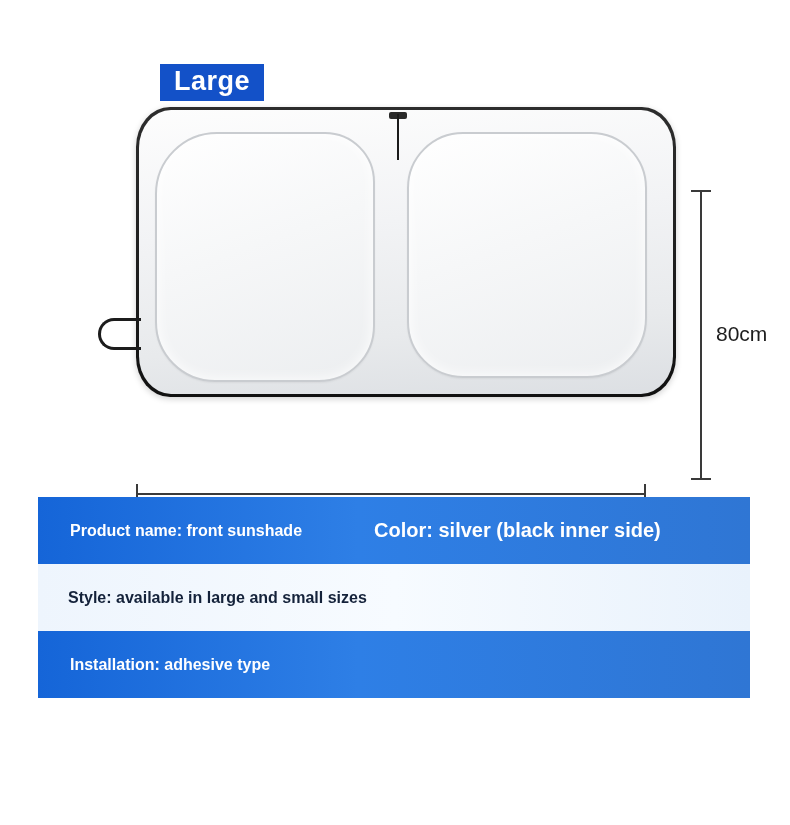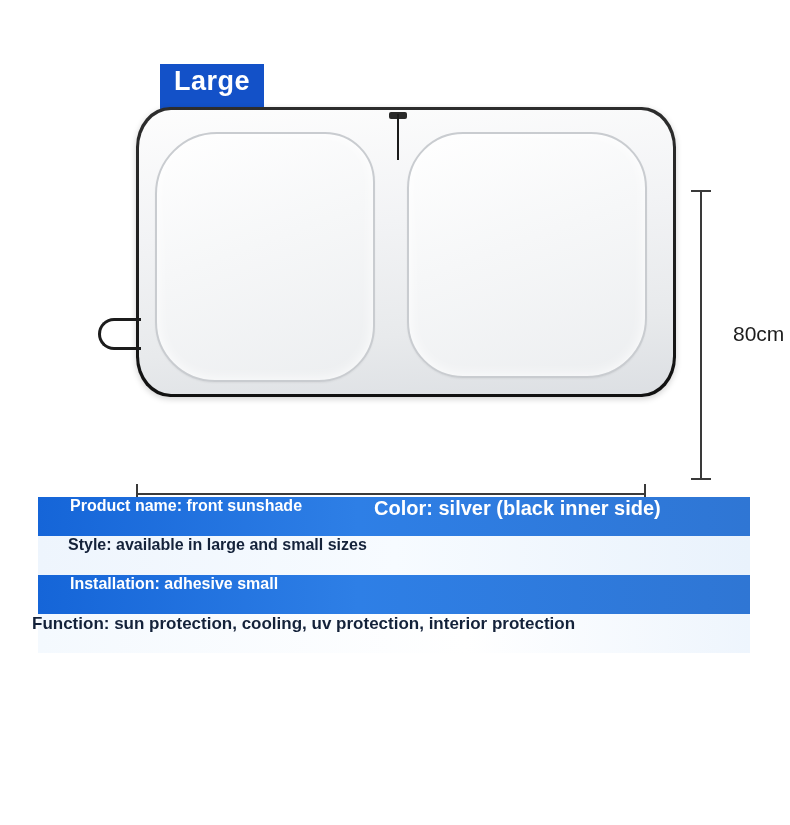--- a/index.html
+++ b/index.html
@@ -26,21 +26,21 @@
     align-items: center;
   }
   .badge {
     position: absolute;
     left: 160px;
     top: 36px;
     background: #1351c8;
     color: #ffffff;
     font-size: 27px;
     font-weight: bold;
-    padding: 4px 14px 15px 14px;
+    padding: 4px 14px 6px 14px;
     line-height: 1;
     letter-spacing: 0.5px;
   }
   .header-sub {
     position: absolute;
     left: 285px;
     top: 43px;
     font-size: 15.5px;
     color: #222222;
     letter-spacing: 0.1px;
@@ -136,21 +136,21 @@
     position: absolute;
     left: -9px;
     width: 20px;
     height: 2px;
     background: #3a3a3a;
   }
   .dim-v .cap.top { top: 0; }
   .dim-v .cap.bottom { bottom: 0; }
   .dim-v-label {
     position: absolute;
-    left: 733px;
+    left: 716px;
     top: 232px;
     font-size: 21px;
     color: #1d1d1d;
   }
 
   .dim-h {
     position: absolute;
     left: 136px;
     top: 403px;
     width: 510px;
@@ -178,23 +178,23 @@
 
   
   .spec-table {
     position: absolute;
     left: 38px;
     top: 497px;
     width: 712px;
   }
   .spec-row {
     position: relative;
-    height: 39px;
+    height: 67px;
     display: flex;
-    align-items: flex-start;
+    align-items: center;
   }
   .spec-row.blue {
     background: linear-gradient(90deg, #1565d8 0%, #2e7fe6 45%, #2f76d4 100%);
     color: #ffffff;
   }
   .spec-row.light {
     background: linear-gradient(90deg, #eef5fd 0%, #f7fbff 50%, #e9f2fc 100%);
     color: #14223a;
   }
   .spec-row.last {
@@ -252,20 +252,17 @@
   <div class="spec-row blue r1">
     <div class="spec-cell c1">Product name: front sunshade</div>
     <div class="spec-cell c2">Color: silver (black inner side)</div>
   </div>
 
   <div class="spec-row light r2">
     <div class="spec-cell c2">Style: available in large and small sizes</div>
   </div>
 
   <div class="spec-row blue r3">
-    <div class="spec-cell c1">Installation: adhesive small</div>
-  </div>
-
-  <div class="spec-row last r4">
-    <div class="spec-cell c1">Function: sun protection, cooling, uv protection, interior protection</div>
-  </div>
+    <div class="spec-cell c1">Installation: adhesive type</div>
+  </div>
+
 
 </div>
 
 </body></html>

